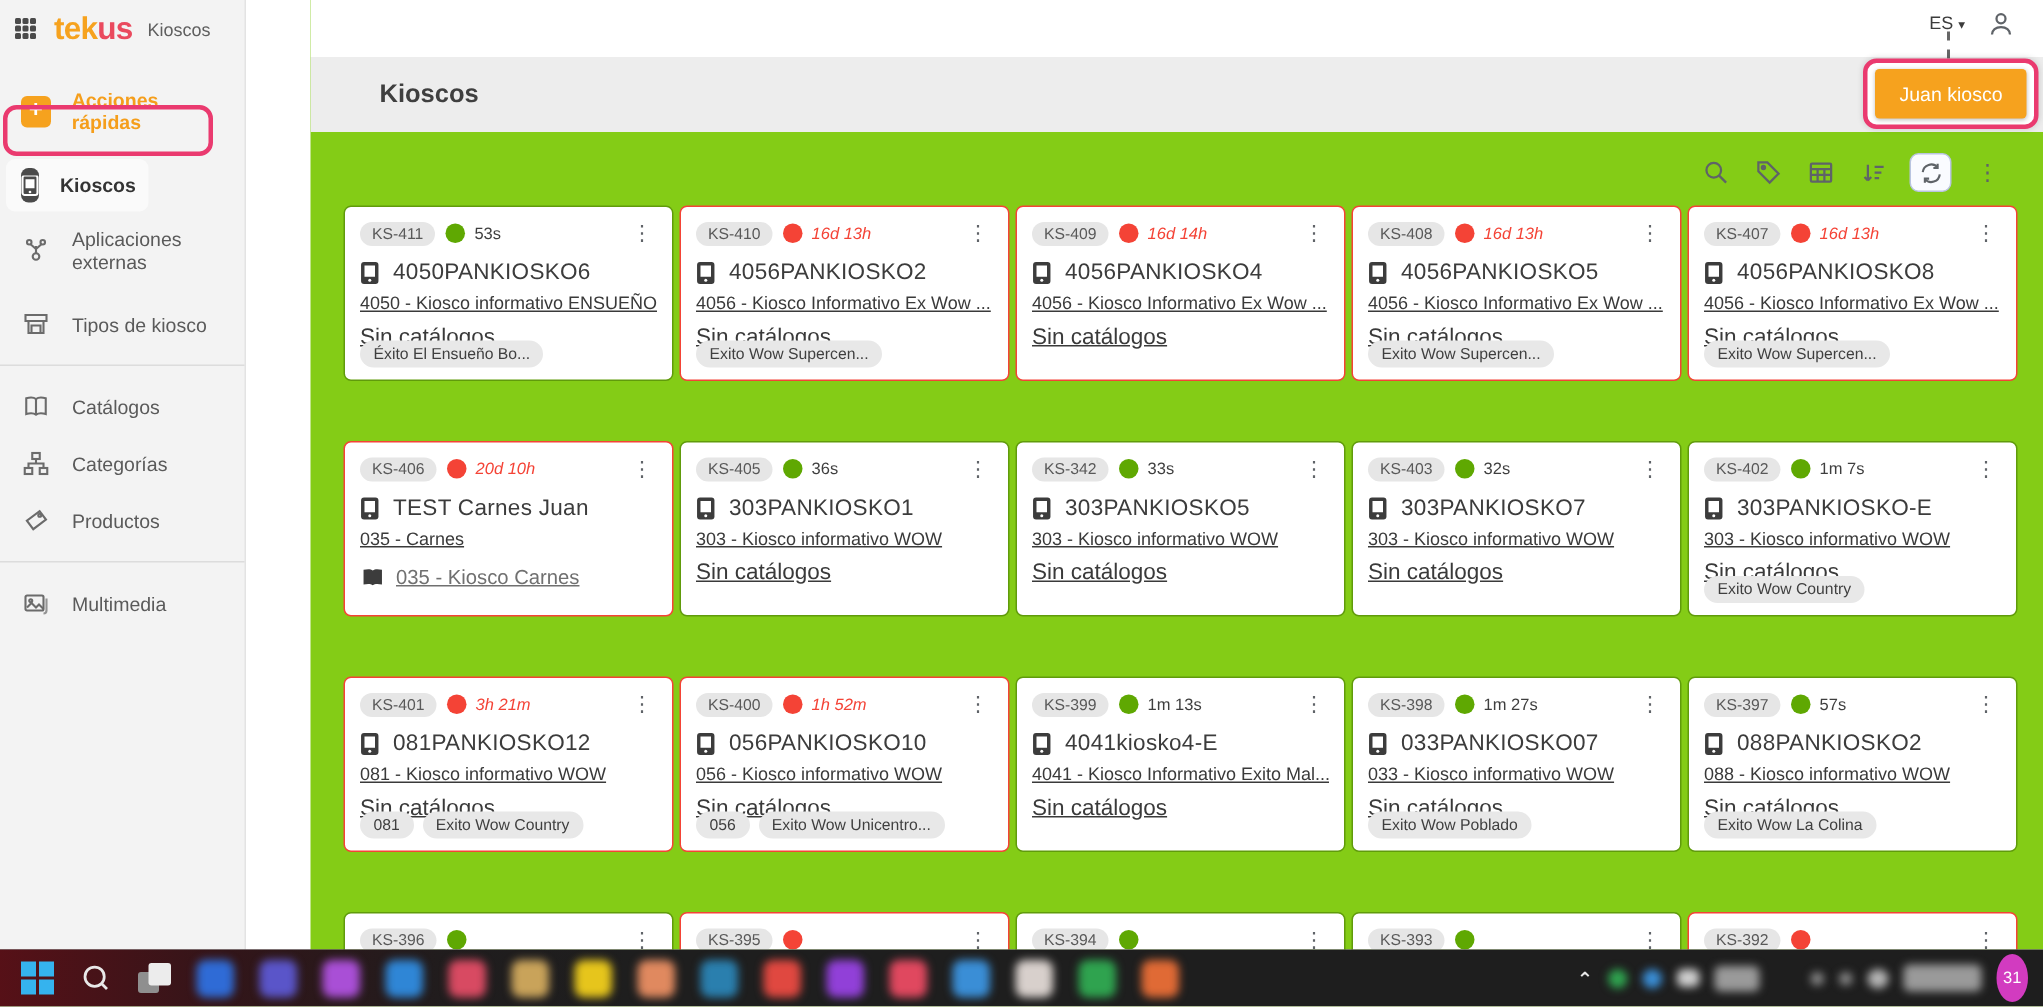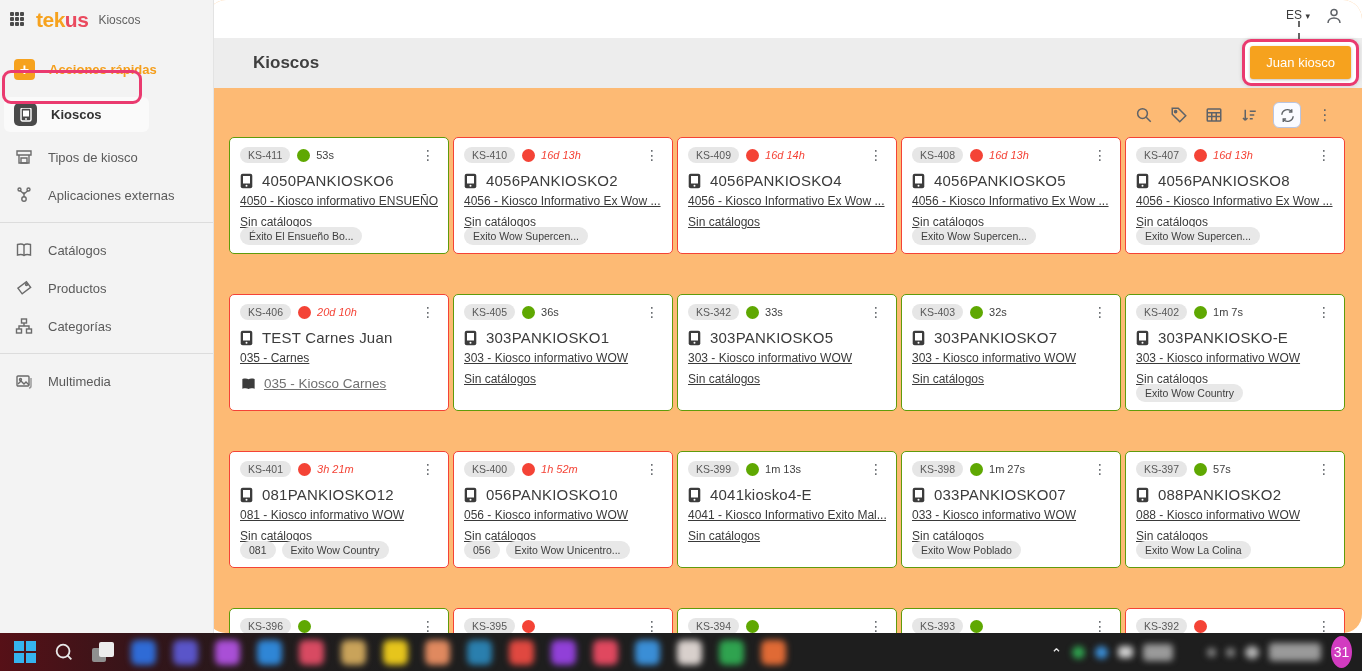--- a/index.html
+++ b/index.html
@@ -1,40 +1,40 @@
 <!DOCTYPE html>
 <html><head>
 <meta charset="utf-8">
 <style>
   * { margin:0; padding:0; box-sizing:border-box; }
   html,body { width:1362px; height:671px; overflow:hidden; font-family:"Liberation Sans","DejaVu Sans",sans-serif; background:#fff; }
   body { position:relative; }
 
   
-  .sidebar { position:absolute; left:0; top:0; bottom:38px; width:214px; background:#f3f3f3; border-right:1px solid #e3e3e3; z-index:2; }
+  .sidebar { position:absolute; left:0; top:0; bottom:38px; width:164px; background:#f3f3f3; border-right:1px solid #e3e3e3; z-index:2; }
   .logo-row { display:flex; align-items:center; gap:10px; padding:8px 12px 6px 10px; }
   .grid-ic { width:16px; height:16px; display:grid; grid-template-columns:repeat(3,4px); grid-template-rows:repeat(3,4px); gap:1px; }
   .grid-ic i { background:#4a4a4a; border-radius:1px; }
   .logo { font-size:21px; font-weight:bold; letter-spacing:-0.5px; }
   .logo .p1 { color:#F6A21E; }
   .logo .p2 { color:#EA4A5E; }
   .logo-ctx { font-size:12px; color:#5f5f5f; }
   .side-item { display:flex; align-items:center; gap:14px; padding:9px 14px; font-size:13px; color:#5a5a5a; cursor:pointer; }
   .side-item .ic { width:20px; height:20px; display:flex; align-items:center; justify-content:center; flex:0 0 20px; }
   .side-item.accent { color:#F59E1B; font-weight:bold; }
   .plus-sq { width:21px; height:21px; background:#F6A21E; border-radius:4px; color:#fff; font-size:16px; font-weight:bold; display:flex; align-items:center; justify-content:center; }
   .side-item.active { font-weight:bold; color:#333; background:#fafafa; border-radius:6px; margin:2px 64px 2px 4px; padding:6px 10px; }
   .kiosk-sq { width:23px; height:23px; background:#4a4a4a; border-radius:5px; display:flex; align-items:center; justify-content:center; }
   .divider { height:1px; background:#dcdcdc; margin:8px 0; }
   .side-footer { position:absolute; bottom:14px; left:0; right:0; display:flex; align-items:center; gap:14px; padding:9px 14px; font-size:13px; color:#5a5a5a; cursor:pointer; }
   .side-footer .arrow { margin-left:auto; font-size:10px; color:#555; }
   .ann-ring-sidebar { position:absolute; left:2px; top:70px; width:140px; height:34px; border:3px solid #EA3A6F; border-radius:9px; pointer-events:none; z-index:5; }
 
   
-  .main { position:absolute; left:207px; right:0; top:0; bottom:38px; background:#fdba74; overflow:hidden;border-radius:19px; }
+  .main { position:absolute; left:207px; right:0; top:0; bottom:38px; background:#84cc16; overflow:hidden; }
   .topstrip { height:38px; background:#fff; position:relative; }
   .lang { position:absolute; right:52px; top:8px; font-size:12px; color:#3c3c3c; cursor:pointer; }
   .lang .caret { font-size:9px; color:#3c3c3c; }
   .person { position:absolute; right:18px; top:6px; cursor:pointer; }
   .dash-line { position:absolute; right:62px; top:21px; height:18px; width:0; border-left:2px dashed #666; z-index:6; }
   .headband { height:50px; background:#ededed; display:flex; align-items:center; position:relative; }
   .page-title { font-size:17px; font-weight:bold; color:#3f3f3f; padding-left:46px; }
   .create-ring { position:absolute; top:1px; right:3px; border:3px solid #EA3A6F; border-radius:9px; background:#fff; padding:4px 5px; box-shadow:0 0 4px rgba(0,0,0,.15); z-index:6; }
   .create-btn { background:#F6A21E; color:#fff; border:none; font-size:13px; font-family:inherit; padding:9px 16px; border-radius:3px; cursor:pointer; box-shadow:0 1px 3px rgba(0,0,0,.25); }
 
@@ -53,40 +53,40 @@
   .dot { width:13px; height:13px; border-radius:50%; margin:0 6px 0 7px; }
   .online .dot { background:#5FA802; }
   .offline .dot { background:#F44336; }
   .time { font-size:11px; color:#3f3f3f; }
   .offline .time { color:#F44336;font-style:italic; }
   .kebab { margin-left:auto; color:#5f6368; font-size:14px; cursor:pointer; padding:0 3px; }
   .card-title-row { display:flex; align-items:center; gap:9px; margin-bottom:5px; }
   .card-title { font-size:15px; font-weight:normal; color:#3c3c3c; letter-spacing:0.2px; white-space:nowrap; overflow:hidden; }
   .card-sub { display:block; font-size:12px; color:#3a3a3a; text-decoration:underline; margin-bottom:7px; white-space:nowrap; overflow:hidden; cursor:pointer; }
   .cat-row { display:flex; align-items:center; gap:7px; margin-bottom:7px; }
-  .cat-link { font-size:12px; color:#3a3a3a; text-decoration:underline; cursor:pointer; white-space:nowrap; }
+  .cat-link { font-size:15px; color:#3a3a3a; text-decoration:underline; cursor:pointer; white-space:nowrap; }
   .cat-row.with-book { margin-top:11px; }
   .cat-row.with-book .cat-link { font-size:13.5px; color:#707070; }
   .chip-row { display:flex; gap:6px; position:absolute; left:10px; bottom:8px; }
   .chip { background:#e8e8e8; color:#3f3f3f; font-size:10.5px; padding:3px 9px; border-radius:11px; white-space:nowrap; }
 
   
   .taskbar { position:absolute; left:0; right:0; bottom:0; height:38px; background:#1e1e1e; display:flex; align-items:center; gap:17px; padding-left:14px; z-index:10; }
   .taskbar::before { content:""; position:absolute; left:0; top:0; bottom:0; width:430px; background:linear-gradient(90deg, rgba(96,14,22,.85), rgba(70,12,20,.5) 35%, rgba(40,20,25,.15) 70%, transparent); pointer-events:none; }
   .tb-item { position:relative; z-index:1; cursor:pointer; display:flex; align-items:center; justify-content:center; }
   .win-ic { display:grid; grid-template-columns:10px 10px; grid-template-rows:10px 10px; gap:2px; }
   .win-ic i { background:#35B3EE; }
   .tb-app { width:25px; height:25px; border-radius:6px; filter:blur(3px); position:relative; z-index:1; cursor:pointer; }
   .taskview { position:relative; width:22px; height:20px; }
   .taskview .b1 { position:absolute; left:0; bottom:0; width:14px; height:14px; background:#8f8f8f; border-radius:2px; }
   .taskview .b2 { position:absolute; right:0; top:0; width:15px; height:15px; background:#ececec; border-radius:2px; }
   .tray { margin-left:auto; display:flex; align-items:center; gap:10px; padding-right:10px; position:relative; z-index:1; }
   .chev { color:#e8e8e8; font-size:13px; font-weight:bold; transform:translateY(1px); cursor:pointer; }
   .blob { filter:blur(3px); border-radius:4px; cursor:pointer; }
-  .tray-badge { width:21px; height:32px; border-radius:50%; background:#D23BC0; color:#fff; font-size:14px; display:flex; align-items:center; justify-content:center; cursor:pointer; }
+  .tray-badge { width:21px; height:32px; border-radius:50%; background:#D23BC0; color:#fff; font-size:11px; display:flex; align-items:center; justify-content:center; cursor:pointer; }
 
   svg { display:block; }
 </style>
 </head>
 <body>
 
 <div class="sidebar">
   <div class="logo-row">
     <div class="grid-ic">
         <i></i>
@@ -110,78 +110,78 @@
 
   <div class="side-item active" style="margin-top:8px;">
     <span class="kiosk-sq">
       <svg width="12" height="14" viewBox="0 0 12 14">
           <rect x="1" y="0" width="10" height="13" rx="1.5" fill="none" stroke="#fff" stroke-width="1.4"></rect>
           <rect x="3" y="2.5" width="6" height="6" fill="#fff"></rect>
           <circle cx="6" cy="11" r="0.9" fill="#fff"></circle>
         </svg>
     </span>
     <span>Kioscos</span>
-  </div>
-
-  <div class="side-item" style="margin-top:6px;">
-    <span class="ic">
-      <svg width="18" height="18" viewBox="0 0 18 18" fill="none" stroke="#6b6b6b" stroke-width="1.4">
-          <path d="M2 3h14v4H2z"></path>
-          <path d="M4 7v8h10V7"></path>
-          <path d="M6 10h6v5H6z"></path>
-        </svg>
-    </span>
-    <span>Tipos de kiosco</span>
   </div>
 
   <div class="side-item">
     <span class="ic">
       <svg width="18" height="18" viewBox="0 0 18 18" fill="none" stroke="#6b6b6b" stroke-width="1.4">
           <circle cx="9" cy="13" r="2.2"></circle>
           <path d="M9 11V6"></path>
           <path d="M9 8L5 4.5M9 8l4-3.5"></path>
           <circle cx="4.5" cy="3.5" r="1.5"></circle>
           <circle cx="13.5" cy="3.5" r="1.5"></circle>
         </svg>
     </span>
     <span>Aplicaciones externas</span>
   </div>
 
+  <div class="side-item" style="margin-top:6px;">
+    <span class="ic">
+      <svg width="18" height="18" viewBox="0 0 18 18" fill="none" stroke="#6b6b6b" stroke-width="1.4">
+          <path d="M2 3h14v4H2z"></path>
+          <path d="M4 7v8h10V7"></path>
+          <path d="M6 10h6v5H6z"></path>
+        </svg>
+    </span>
+    <span>Tipos de kiosco</span>
+  </div>
+
   <div class="divider"></div>
 
   <div class="side-item">
     <span class="ic">
       <svg width="18" height="18" viewBox="0 0 18 18" fill="none" stroke="#6b6b6b" stroke-width="1.4">
           <path d="M9 4C7.5 2.8 5 2.8 2.5 3.5V14c2.5-.7 5-.7 6.5.5 1.5-1.2 4-1.2 6.5-.5V3.5C13 2.8 10.5 2.8 9 4z"></path>
           <path d="M9 4v10.5"></path>
         </svg>
     </span>
     <span>Catálogos</span>
-  </div>
-
-  <div class="side-item">
-    <span class="ic">
-      <svg width="18" height="18" viewBox="0 0 18 18" fill="none" stroke="#6b6b6b" stroke-width="1.4">
-          <path d="M10.5 2.5l5 5L8 15l-5-5z" transform="rotate(8 9 9)"></path>
-          <circle cx="11.5" cy="5.5" r="1"></circle>
-        </svg>
-    </span>
-    <span>Productos</span>
   </div>
 
   <div class="side-item">
     <span class="ic">
       <svg width="18" height="18" viewBox="0 0 18 18" fill="none" stroke="#6b6b6b" stroke-width="1.4">
           <rect x="6.5" y="2" width="5" height="4"></rect>
           <rect x="1.5" y="12" width="5" height="4"></rect>
           <rect x="11.5" y="12" width="5" height="4"></rect>
           <path d="M9 6v3M4 12V9h10v3"></path>
         </svg>
     </span>
     <span>Categorías</span>
+  </div>
+
+  <div class="side-item">
+    <span class="ic">
+      <svg width="18" height="18" viewBox="0 0 18 18" fill="none" stroke="#6b6b6b" stroke-width="1.4">
+          <path d="M10.5 2.5l5 5L8 15l-5-5z" transform="rotate(8 9 9)"></path>
+          <circle cx="11.5" cy="5.5" r="1"></circle>
+        </svg>
+    </span>
+    <span>Productos</span>
   </div>
 
   <div class="divider"></div>
 
   <div class="side-item">
     <span class="ic">
       <svg width="18" height="18" viewBox="0 0 18 18" fill="none" stroke="#6b6b6b" stroke-width="1.4">
           <rect x="2" y="4" width="12" height="10" rx="1"></rect>
           <path d="M16 6v8a2 2 0 0 1-2 2" opacity=".7"></path>
           <circle cx="5.5" cy="7.5" r="1"></circle>

